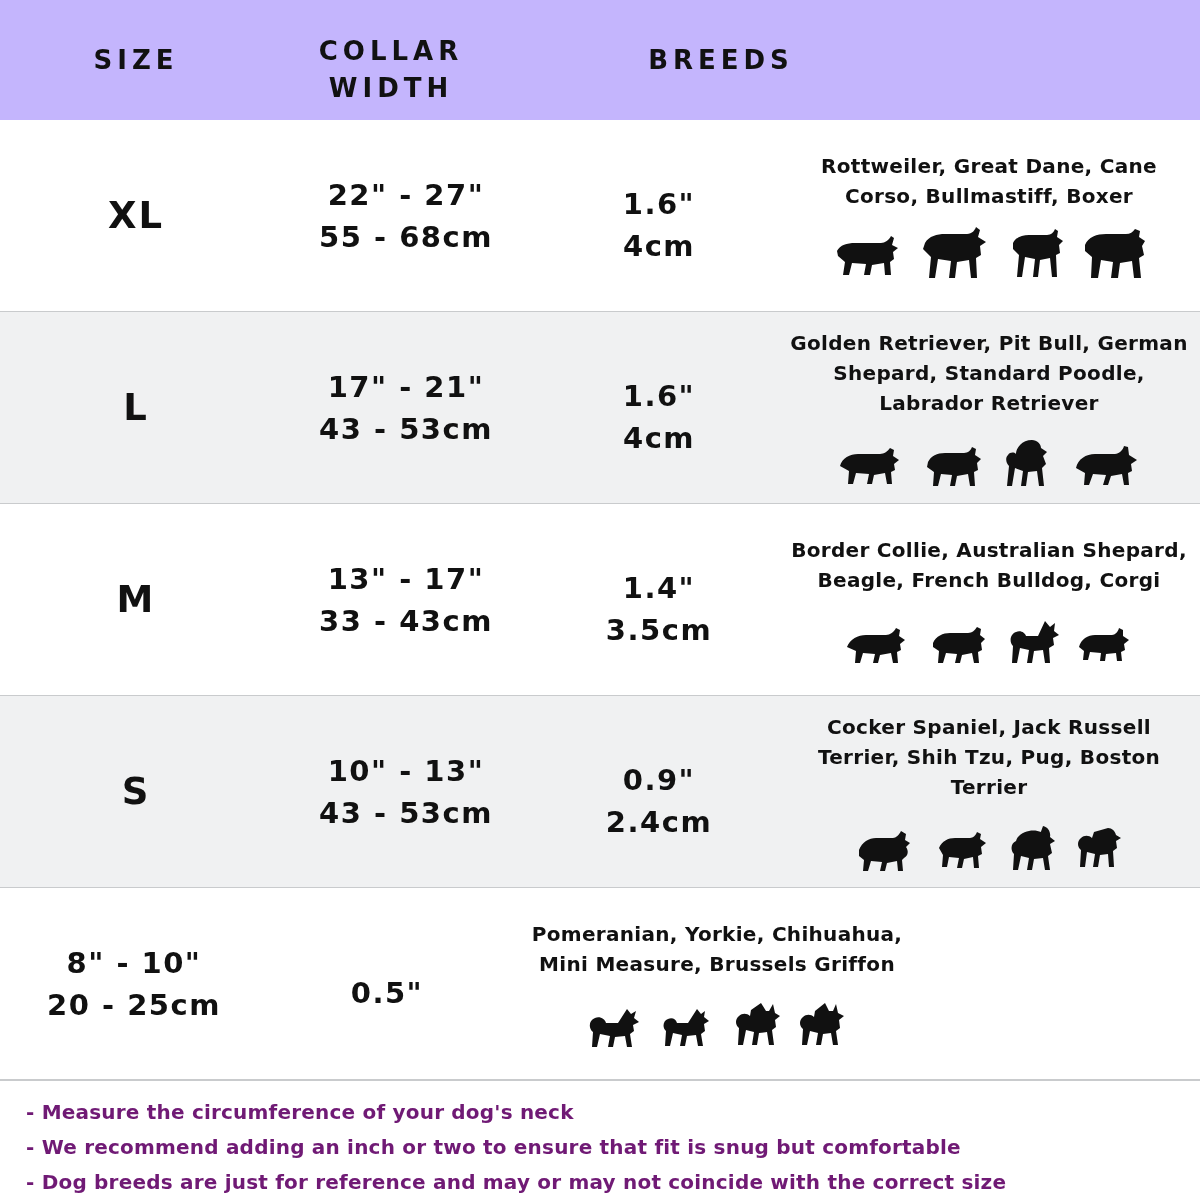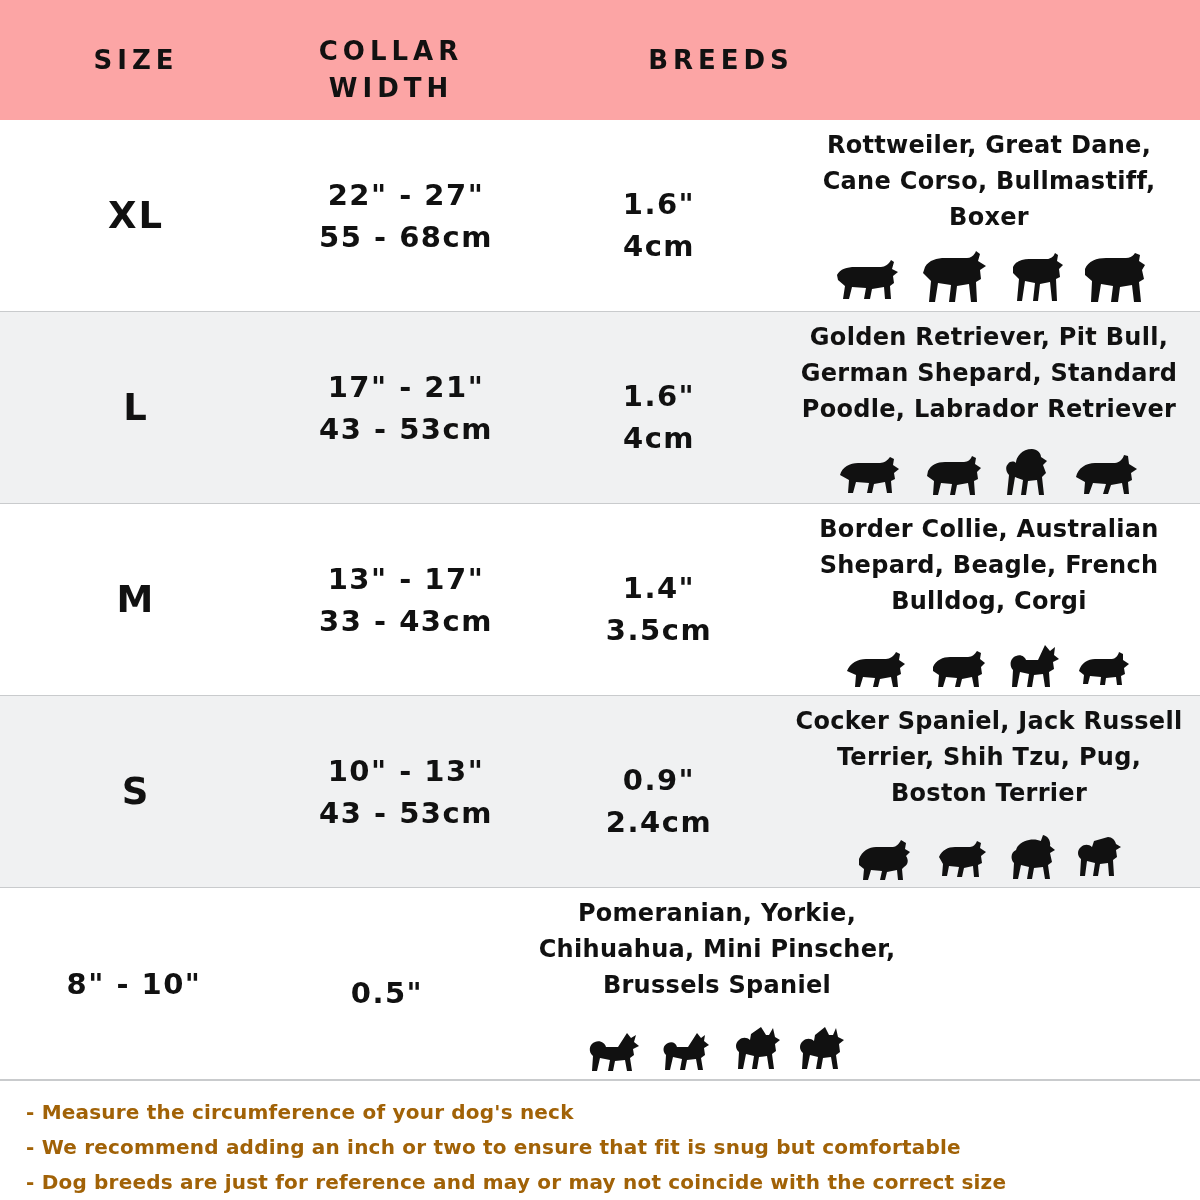--- a/index.html
+++ b/index.html
@@ -17,21 +17,21 @@
   .chart {
     width: 1200px;
     height: 1200px;
     display: flex;
     flex-direction: column;
     box-sizing: border-box;
   }
   
   .header-row {
     display: flex;
-    background: #fca5a5;
+    background: #c4b5fd;
     height: 122px;
     align-items: center;
   }
   .col-size   { width: 272px; }
   .col-neck   { width: 268px; }
   .col-width  { width: 238px; margin-top: 19px; }
   .col-breeds { width: 422px; }
 
   .header-cell {
     text-align: center;
@@ -72,21 +72,21 @@
   }
   .measure .l2 { display: block; }
 
   .breeds-cell {
     display: flex;
     flex-direction: column;
     align-items: center;
     justify-content: center;
   }
   .breeds-text {
-    font-size: 24px;
+    font-size: 20px;
     font-weight: bold;
     line-height: 1.5;
     letter-spacing: 0.3px;
     text-align: center;
     max-width: 400px;
   }
   .silhouettes {
     display: flex;
     align-items: flex-end;
     justify-content: center;
@@ -101,21 +101,21 @@
     flex: 1;
     background: #ffffff;
     padding: 14px 26px 0 26px;
     box-sizing: border-box;
     border-top: 1px solid #c9cbcd;
   }
   .note {
     font-size: 20px;
     font-weight: bold;
     line-height: 1.75;
-    color: #a16207;
+    color: #701a75;
     letter-spacing: 0.2px;
   }
   .divider { height: 1px; background: #c9cbcd; width: 100%; }
 </style>
 </head>
 <body>
 
 <div class="chart">
 
   <div class="header-row">
@@ -243,26 +243,27 @@
             <path fill="#111" d="M33 2c4 0 7 3 8 7l5 3-5 3 1 7-4 3 1 16h-5l-1-13-8 1-2 12h-5l2-13-8-2-2 15h-5l1-17c-4-3-4-9 0-12 3-3 8-3 11 0l2-6z"></path>
           </svg>
       </div>
     </div>
   </div>
   <div class="divider"></div>
 
   <div class="row light">
     <div class="cell col-neck measure">
       <span>8" - 10"</span>
+      <span class="l2">20 - 25cm</span>
     </div>
     <div class="cell col-width measure">
       <span>0.5"</span>
     </div>
     <div class="cell col-breeds breeds-cell">
-      <div class="breeds-text">Pomeranian, Yorkie, Chihuahua, Mini Pinscher, Brussels Spaniel</div>
+      <div class="breeds-text">Pomeranian, Yorkie, Chihuahua, Mini Measure, Brussels Griffon</div>
       <div class="silhouettes">
         <svg width="62" height="44" viewBox="0 0 62 44">
             <path fill="#111" d="M42 4l4 5 5-3-2 7 5 4-6 3 1 6-4 3 2 13h-5l-2-11-10 1-2 10h-5l2-11-10-2-3 13h-5l1-15c-5-4-4-12 2-14 5-2 10 1 11 5h12z"></path>
           </svg>
         <svg width="56" height="44" viewBox="0 0 56 44">
             <path fill="#111" d="M36 4l4 5 4-3-1 6 5 4-5 3 1 7-4 3 2 12h-5l-2-11-9 1-2 10h-5l2-11-9-2-3 13h-5l1-15c-4-4-3-10 2-12 4-2 8 0 9 4h11z"></path>
           </svg>
         <svg width="52" height="48" viewBox="0 0 52 48">
             <path fill="#111" d="M30 2l5 8h3l4-7 2 9 5 3-5 4 1 7-4 3 2 15h-5l-2-13-8 1-2 12h-5l2-13-8-2-3 15h-5l1-17c-4-3-4-9 0-12 3-3 8-3 11 0l1-6z"></path>
           </svg>

